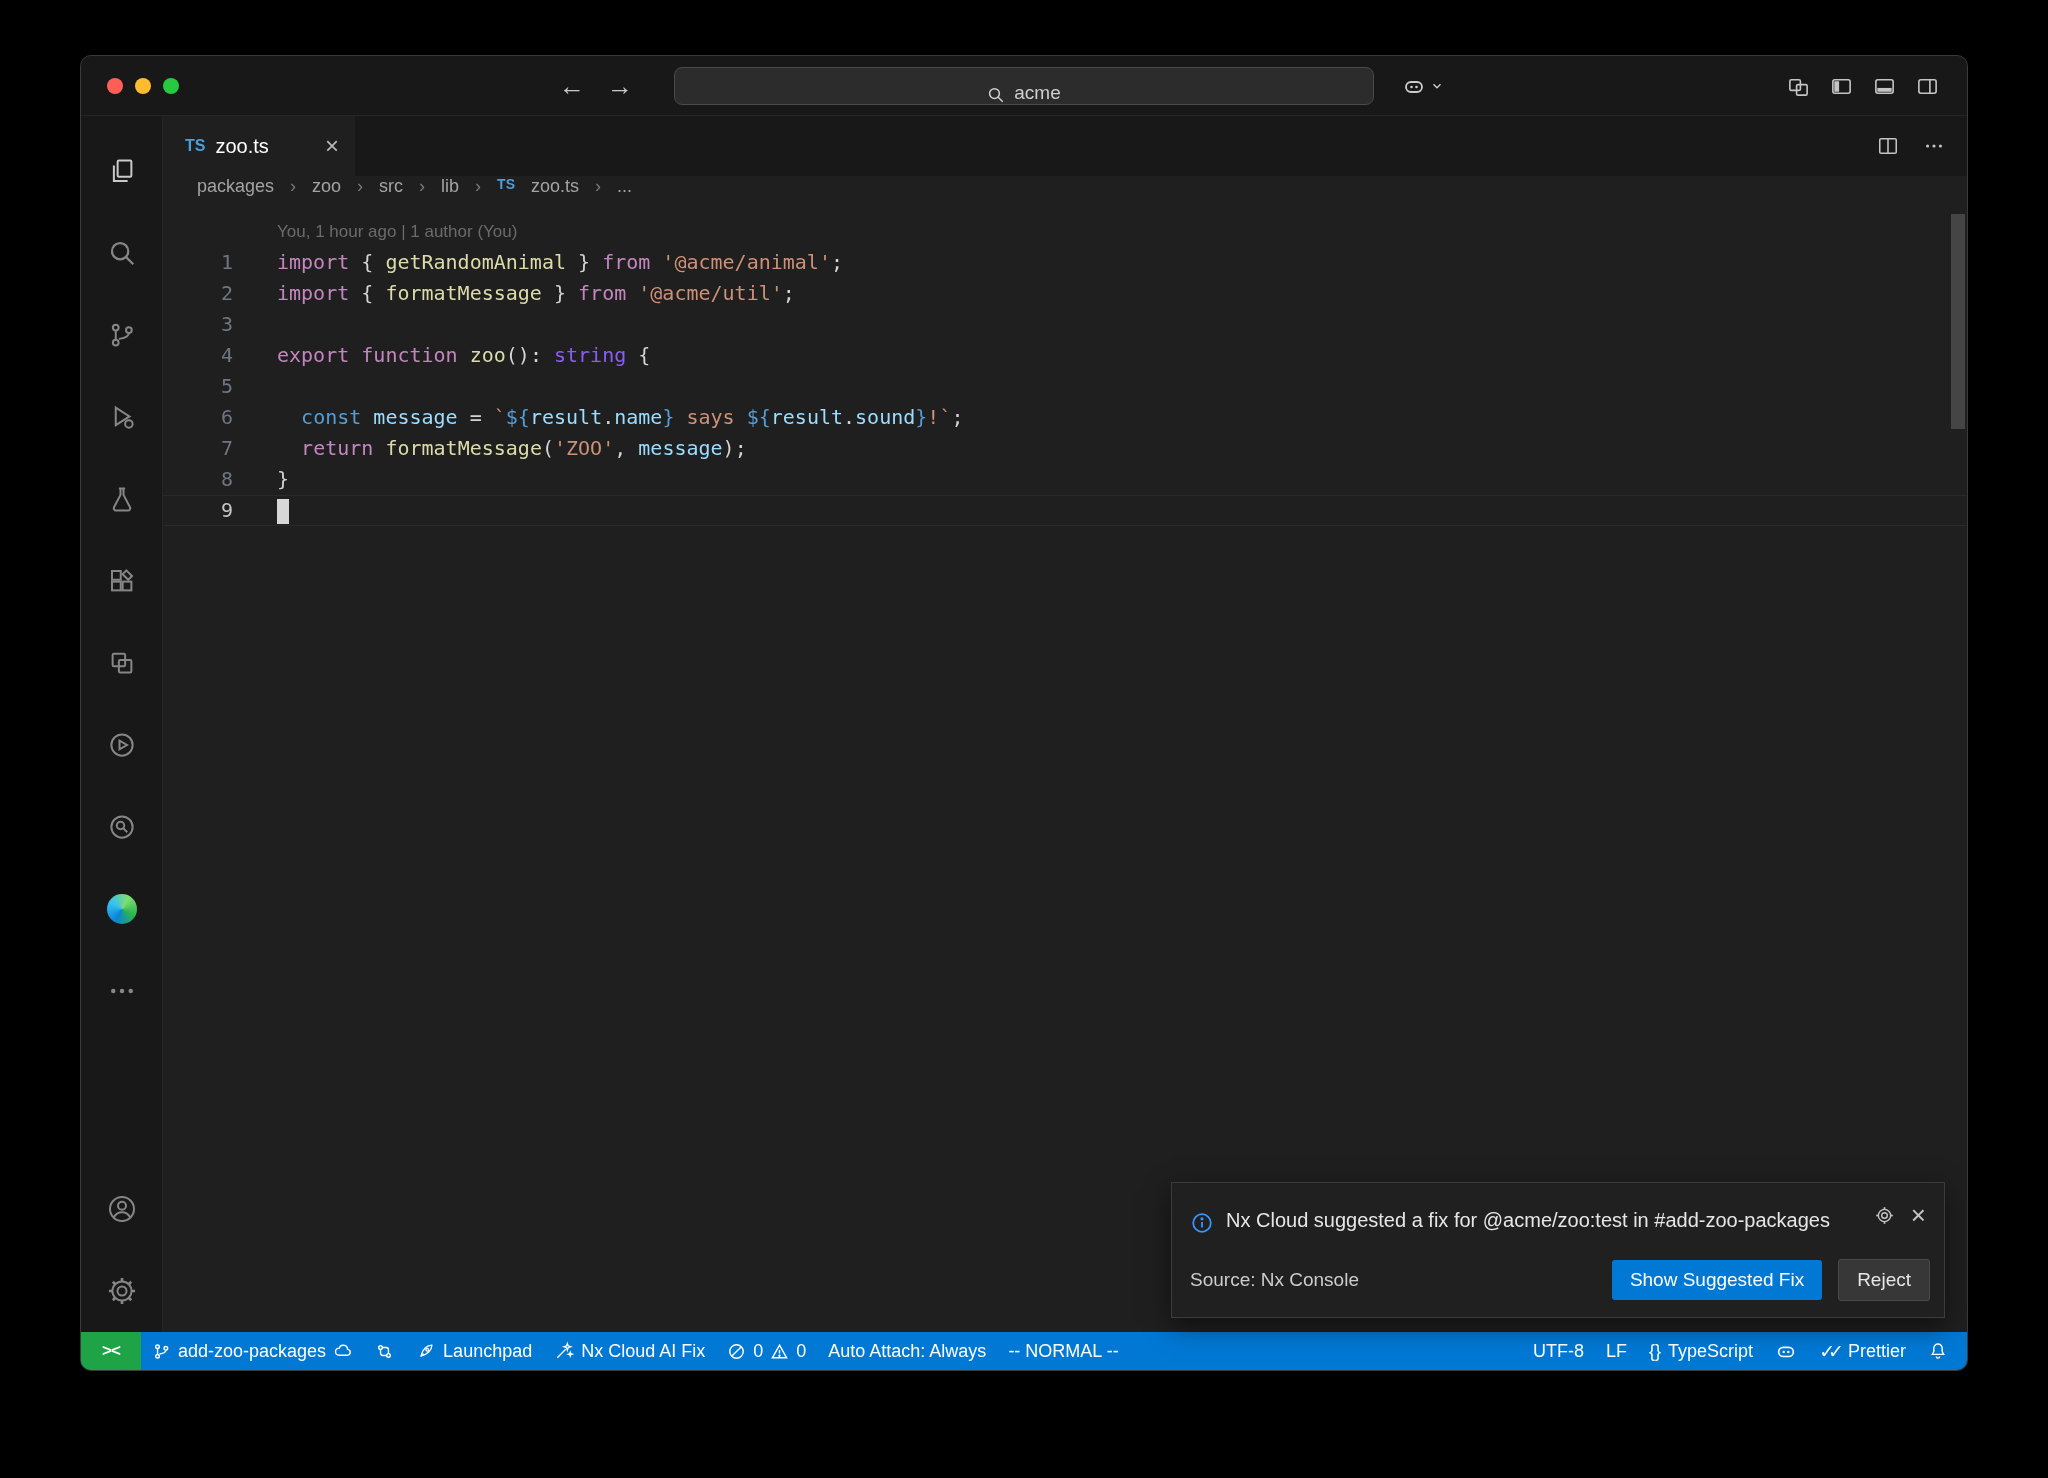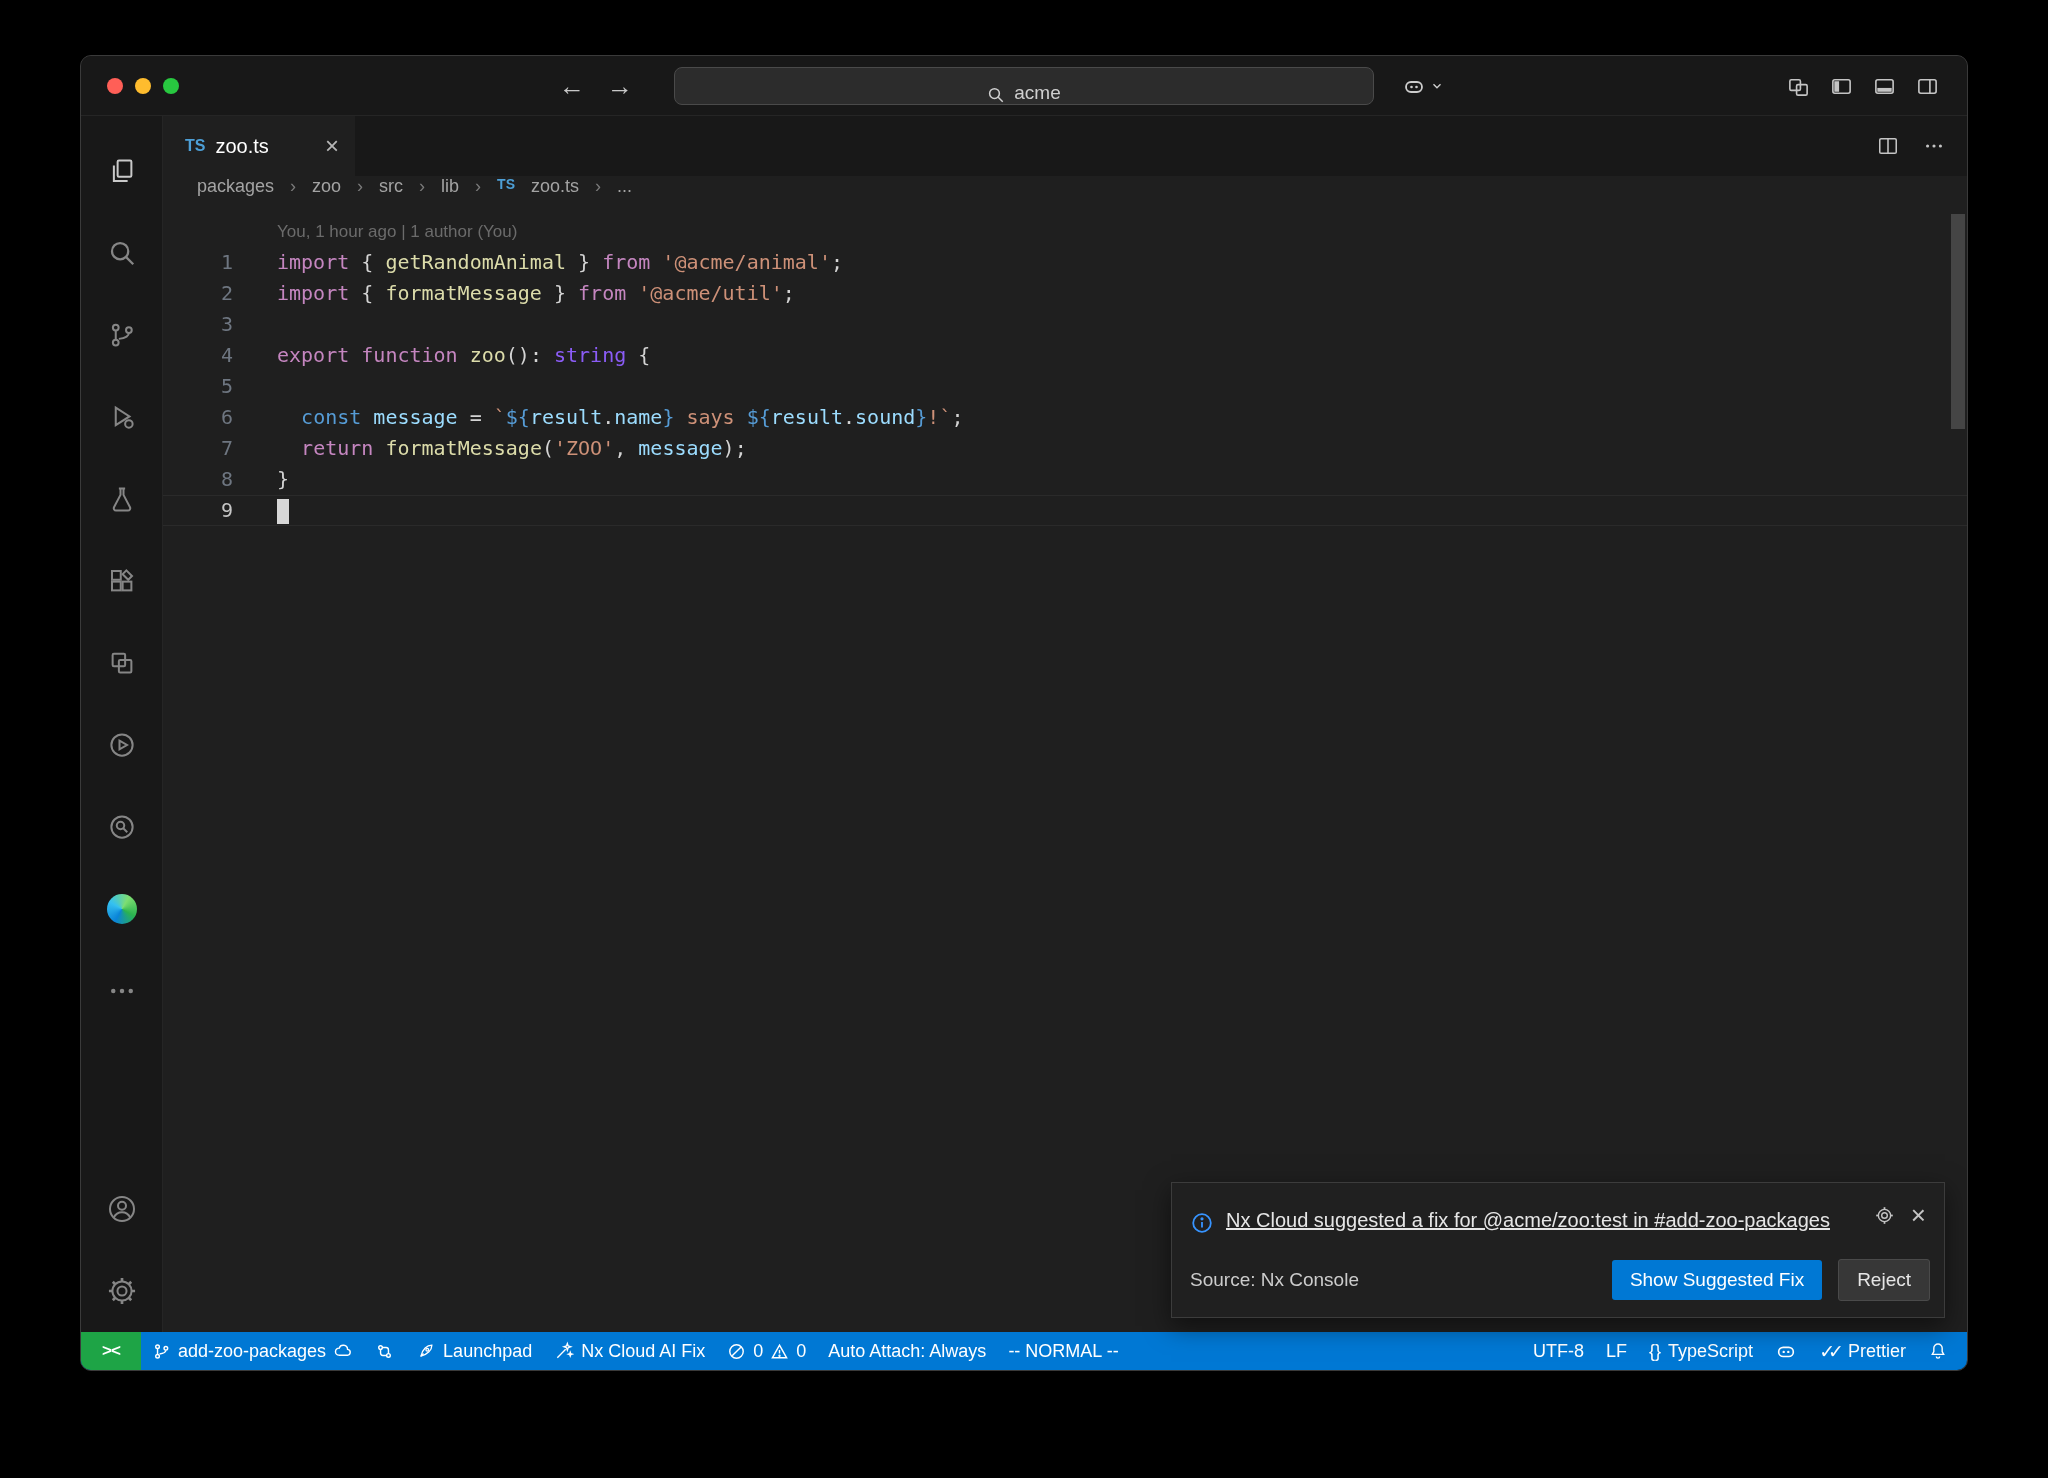--- a/index.html
+++ b/index.html
@@ -72,21 +72,21 @@
   .statusbar { height:38px; background:#0078d4; display:flex; align-items:stretch; color:#fff; font-size:18px; flex:0 0 auto; }
   .sb-item { display:flex; align-items:center; gap:7px; padding:0 11px; white-space:nowrap; }
   .sb-remote { background:#1ea446; width:60px; justify-content:center; padding:0; font-weight:bold; font-size:17px; letter-spacing:-1px; }
   .sb-right { margin-left:auto; display:flex; align-items:stretch; padding-right:8px; }
   .sb-check { letter-spacing:-7px; margin-right:4px; font-size:19px; }
 
   
   .toast { position:absolute; right:22px; bottom:52px; width:774px; background:#202020;
     border:1px solid #3c3c3c; box-shadow:0 8px 24px rgba(0,0,0,.5); color:#e6e6e6; }
   .toast-top { display:flex; padding:18px 18px 8px 18px; gap:12px; }
-  .toast-msg { font-size:20px; line-height:1.9; flex:1 1 auto; padding-right:6px;text-decoration:underline; }
+  .toast-msg { font-size:20px; line-height:1.9; flex:1 1 auto; padding-right:6px; }
   .toast-icons { display:flex; gap:16px; color:#c4c4c4; align-items:flex-start; padding-top:4px; }
   .toast-bottom { display:flex; align-items:center; padding:12px 14px 16px 18px; gap:12px; }
   .toast-source { color:#cccccc; font-size:19px; flex:1 1 auto; }
   .btn { font-size:19px; padding:9px 18px; border-radius:3px; }
   .btn-primary { background:#0078d4; color:#fff; }
   .btn-secondary { background:#373737; color:#e6e6e6; margin-left:4px; border:1px solid #4a4a4a; }
 
   svg { display:block; }
 </style>
 </head>

